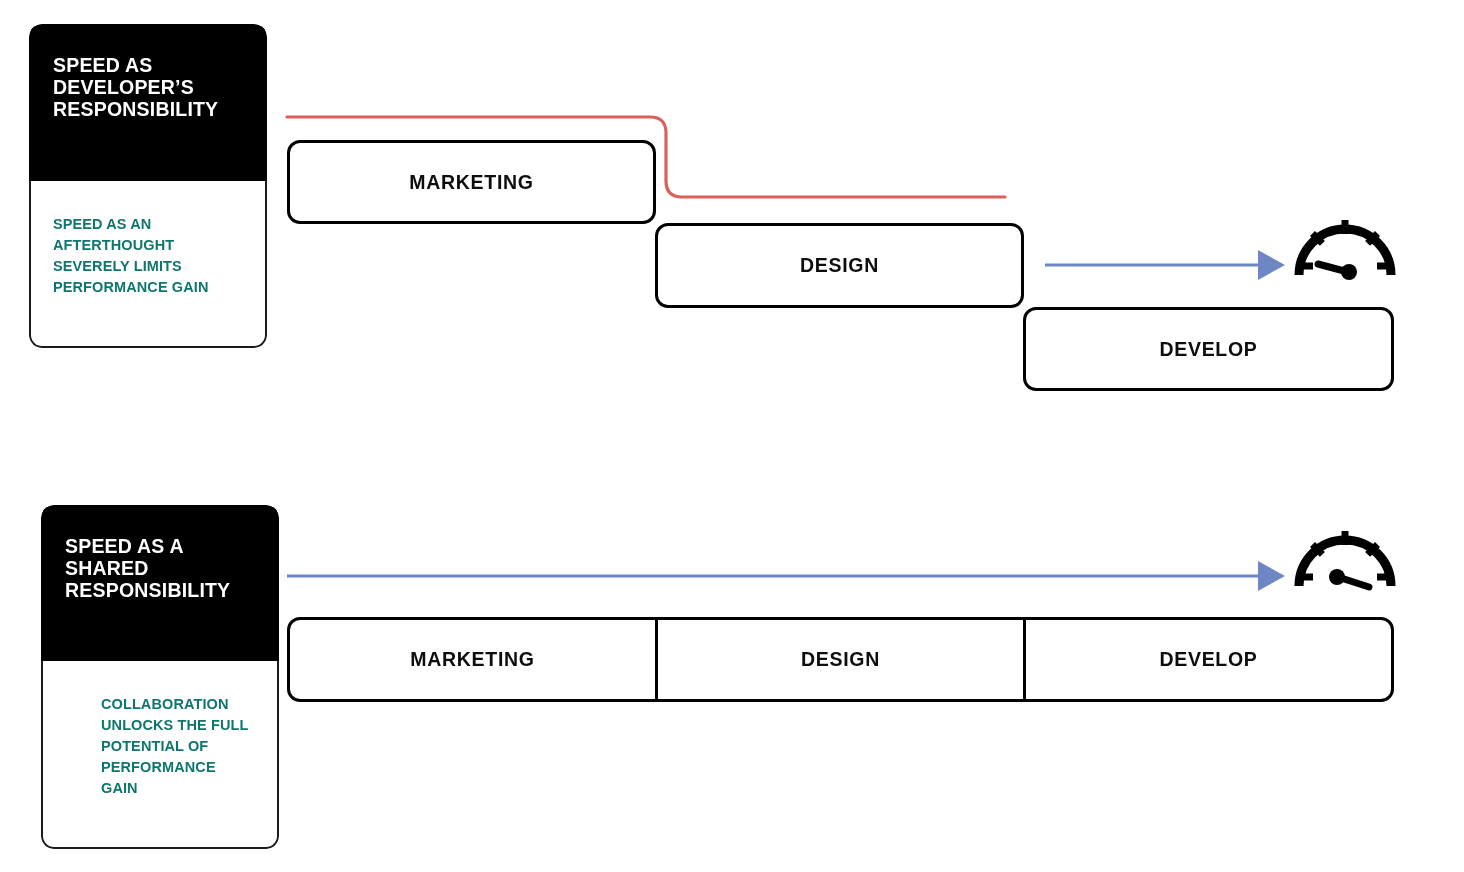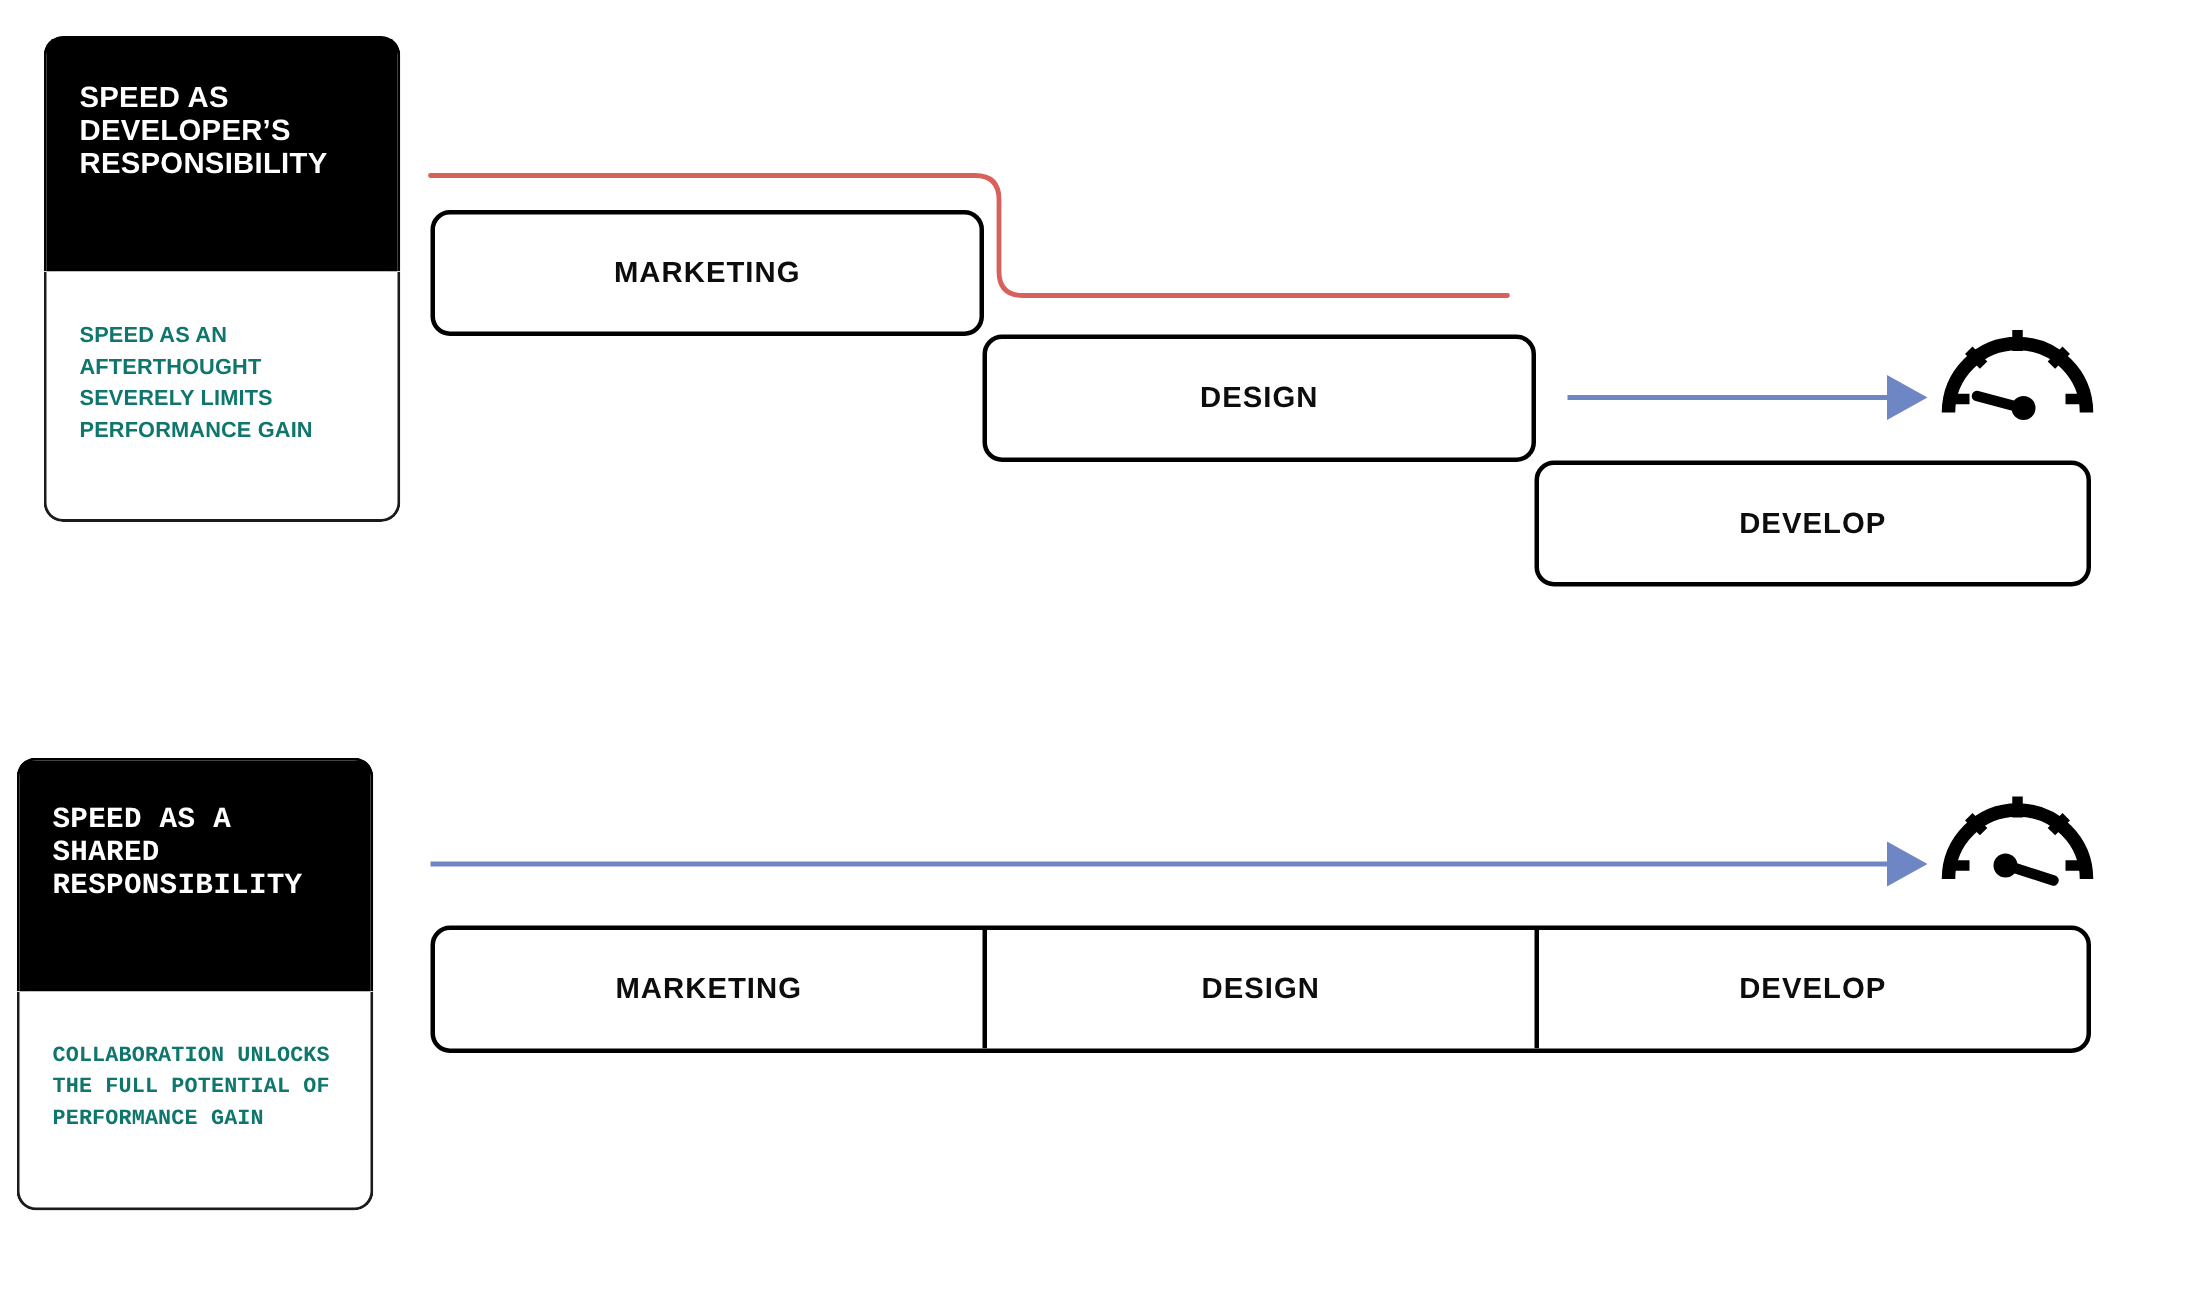--- a/index.html
+++ b/index.html
@@ -71,23 +71,23 @@
     border-top-left-radius: 13px;
     border-top-right-radius: 13px;
     background: #84cc16;
     box-sizing: border-box;
   }
 
   #card-top    { left: 29px;  top: 24px;  }
   #card-top .card-head      { min-height: 155px; }
   #card-top .card-body-inner{ padding: 33px 22px 48px 22px; }
 
-  #card-bottom { left: 11px;  top: 505px; font-family: Liberation Mono, monospace; }
+  #card-bottom { left: 41px;  top: 505px; }
   #card-bottom .card-head      { min-height: 154px; }
-  #card-bottom .card-body-inner{ padding: 33px 22px 48px 22px; }
+  #card-bottom .card-body-inner{ padding: 33px 22px 48px 22px; margin-left: 36px; }
 
   
   .stage-box {
     position: absolute;
     box-sizing: border-box;
     border: 3px solid #000000;
     border-radius: 13px;
     background: #ffffff;
     display: flex;
     align-items: center;

